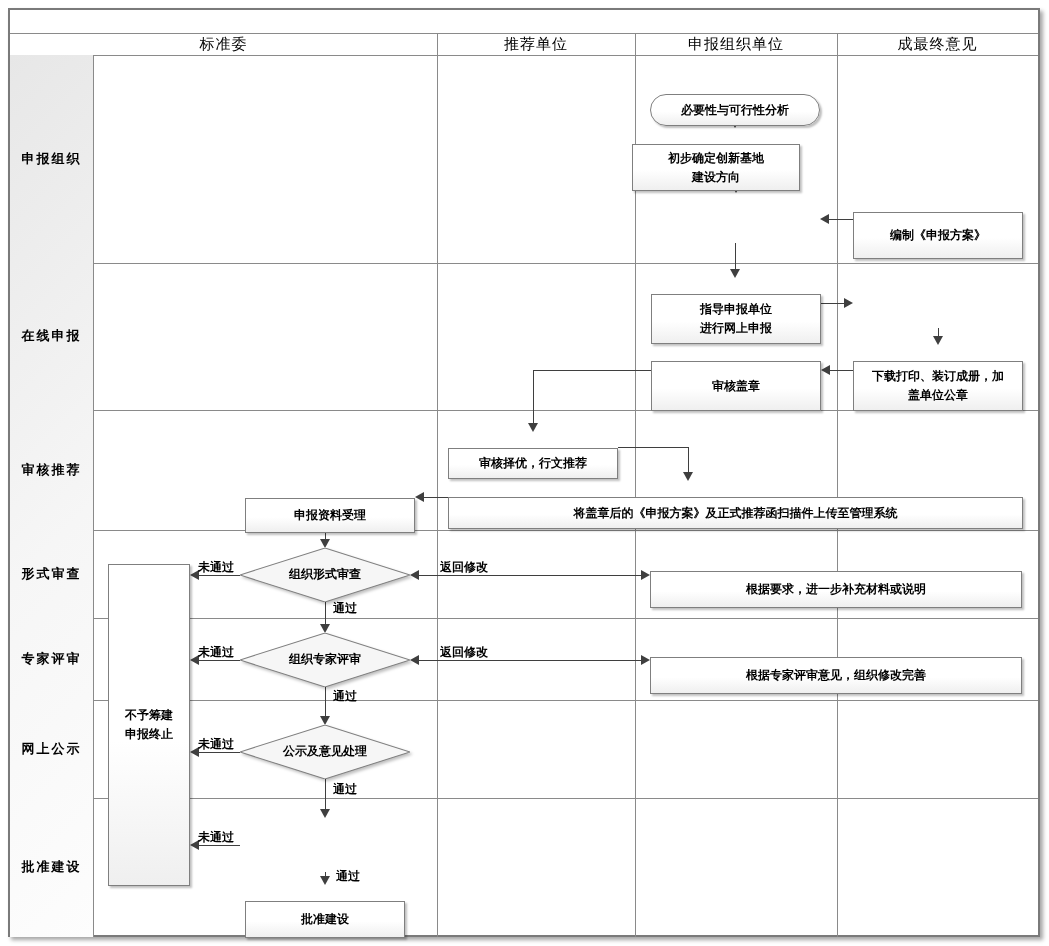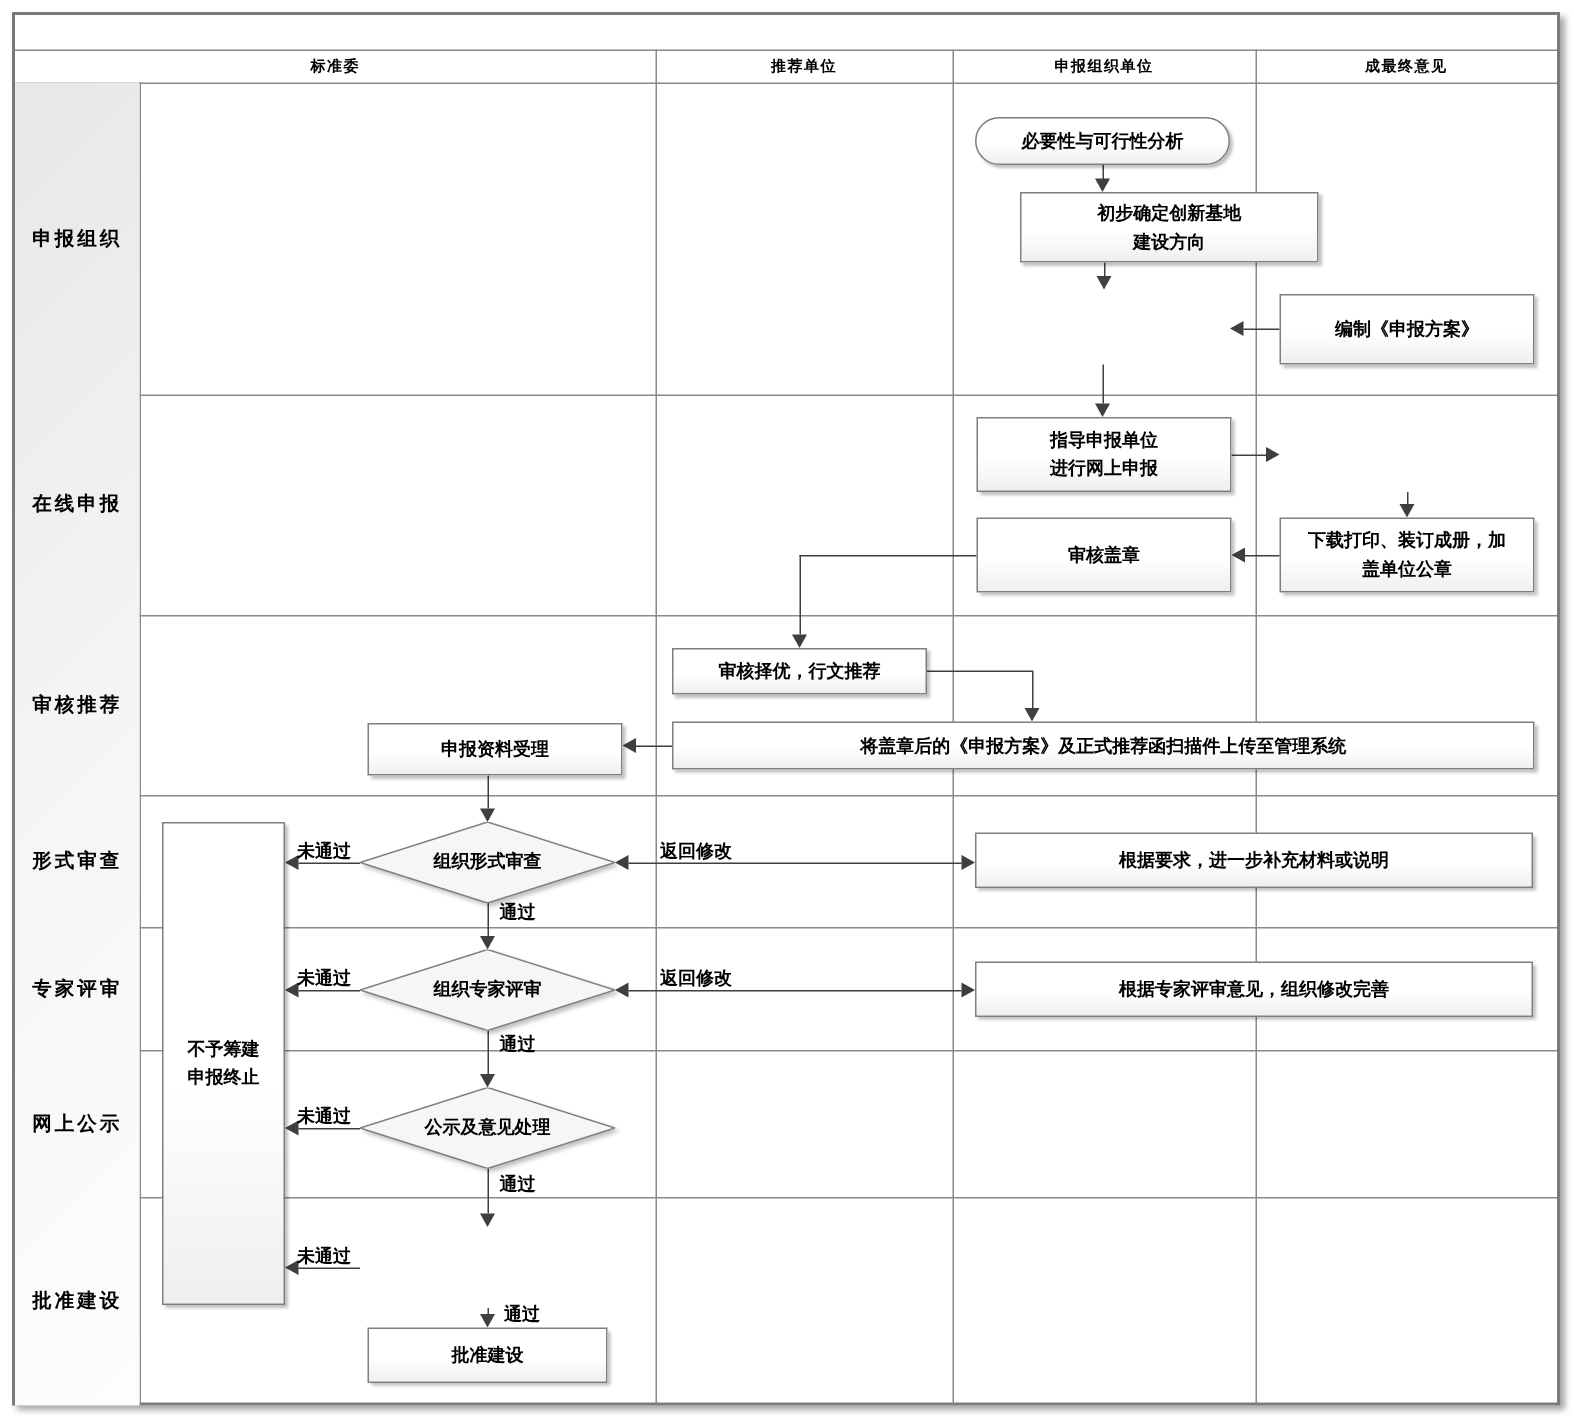--- a/index.html
+++ b/index.html
@@ -9,29 +9,29 @@
          border:2px solid #7a7a7a;background:#ffffff;
          box-shadow:3px 3px 4px rgba(0,0,0,0.35);}
   .gridh{position:absolute;left:10px;width:1028px;height:1px;background:#8a8a8a;}
   .gridv{position:absolute;top:33px;width:1px;background:#8a8a8a;}
   .lanebg{position:absolute;left:10px;top:55px;width:83px;height:882px;
           background:linear-gradient(135deg,#e7e7e7 0%,#f6f6f6 55%,#fdfdfd 100%);}
   .title{position:absolute;left:10px;top:8px;width:1028px;height:25px;
          display:flex;align-items:center;justify-content:center;
          font-size:14px;font-weight:bold;letter-spacing:1px;}
   .colheader{position:absolute;top:33px;height:22px;display:flex;align-items:center;
-         justify-content:center;font-size:10px;font-weight:bold;letter-spacing:1px;}
+         justify-content:center;font-size:15px;font-weight:normal;letter-spacing:1px;}
   .rowlabel{position:absolute;left:10px;width:83px;height:24px;display:flex;
          align-items:center;justify-content:center;font-size:13px;font-weight:bold;
          letter-spacing:2px;}
   .box,.stadium,.tallbox{position:absolute;box-sizing:border-box;
          background:linear-gradient(180deg,#ffffff 55%,#efefef 100%);
          border:1px solid #7f7f7f;box-shadow:2px 2px 2px rgba(0,0,0,0.25);
          display:flex;align-items:center;justify-content:center;text-align:center;
-         font-size:12px;font-weight:bold;line-height:1.55;white-space:pre-line;z-index:3;}
+         font-size:12px;font-weight:bold;line-height:1.55;white-space:pre-line;z-index:3;margin-top:16px;}
   .stadium{border-radius:17px;}
   .diamond{position:absolute;z-index:3;}
   .diamond svg{position:absolute;left:0;top:0;width:100%;height:100%;
          filter:drop-shadow(2px 2px 1.5px rgba(0,0,0,0.25));}
   .diamond .dtext{position:absolute;left:0;top:0;width:100%;height:100%;
          display:flex;align-items:center;justify-content:center;text-align:center;
          font-size:12px;font-weight:bold;line-height:1.45;white-space:pre-line;}
   .hl{position:absolute;height:1px;background:#3f3f3f;z-index:2;}
   .vl{position:absolute;width:1px;background:#3f3f3f;z-index:2;}
   .tri-down{position:absolute;width:0;height:0;border-left:5px solid transparent;
@@ -69,21 +69,21 @@
 
   <div class="rowlabel" style="top:147px">申报组织</div>
   <div class="rowlabel" style="top:324px">在线申报</div>
   <div class="rowlabel" style="top:458px">审核推荐</div>
   <div class="rowlabel" style="top:562px">形式审查</div>
   <div class="rowlabel" style="top:647px">专家评审</div>
   <div class="rowlabel" style="top:737px">网上公示</div>
   <div class="rowlabel" style="top:855px">批准建设</div>
 
   <div class="stadium" style="left:650px;top:78px;width:170px;height:32px">必要性与可行性分析</div>
-  <div class="box" style="left:680px;top:128px;width:199px;height:47px">初步确定创新基地
+  <div class="box" style="left:632px;top:128px;width:168px;height:47px">初步确定创新基地
 建设方向</div>
   <div class="box" style="left:853px;top:196px;width:170px;height:47px">编制《申报方案》</div>
   <div class="box" style="left:651px;top:278px;width:170px;height:50px">指导申报单位
 进行网上申报</div>
   <div class="box" style="left:853px;top:345px;width:170px;height:50px">下载打印、装订成册，加
 盖单位公章</div>
   <div class="box" style="left:651px;top:345px;width:170px;height:50px">审核盖章</div>
   <div class="box" style="left:448px;top:432px;width:170px;height:31px">审核择优，行文推荐</div>
   <div class="box" style="left:448px;top:481px;width:575px;height:32px">将盖章后的《申报方案》及正式推荐函扫描件上传至管理系统</div>
   <div class="box" style="left:245px;top:482px;width:170px;height:35px">申报资料受理</div>

